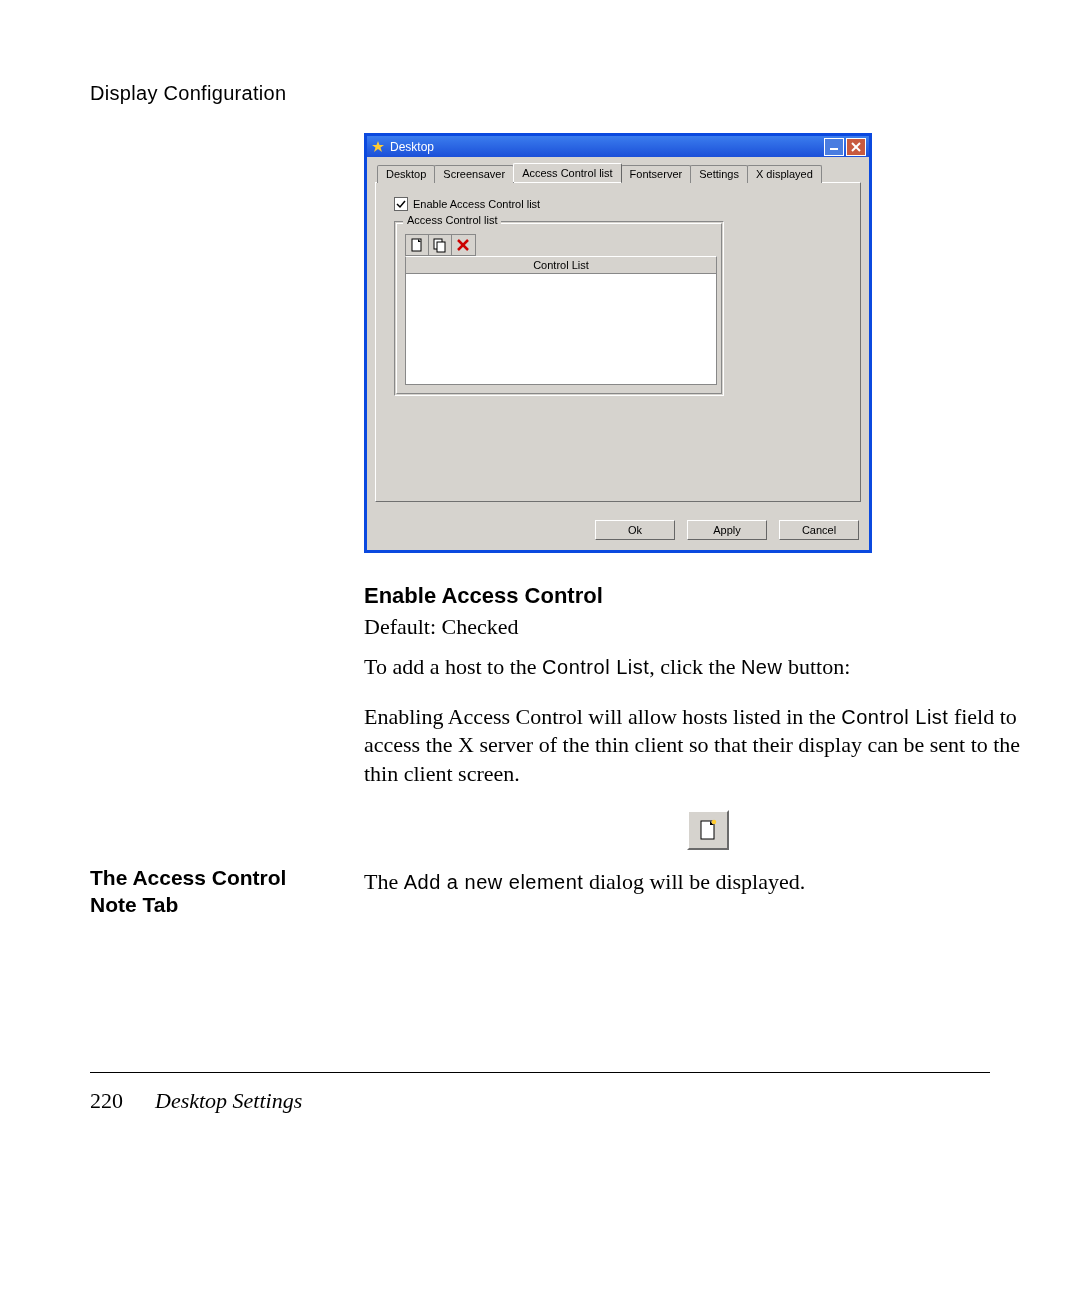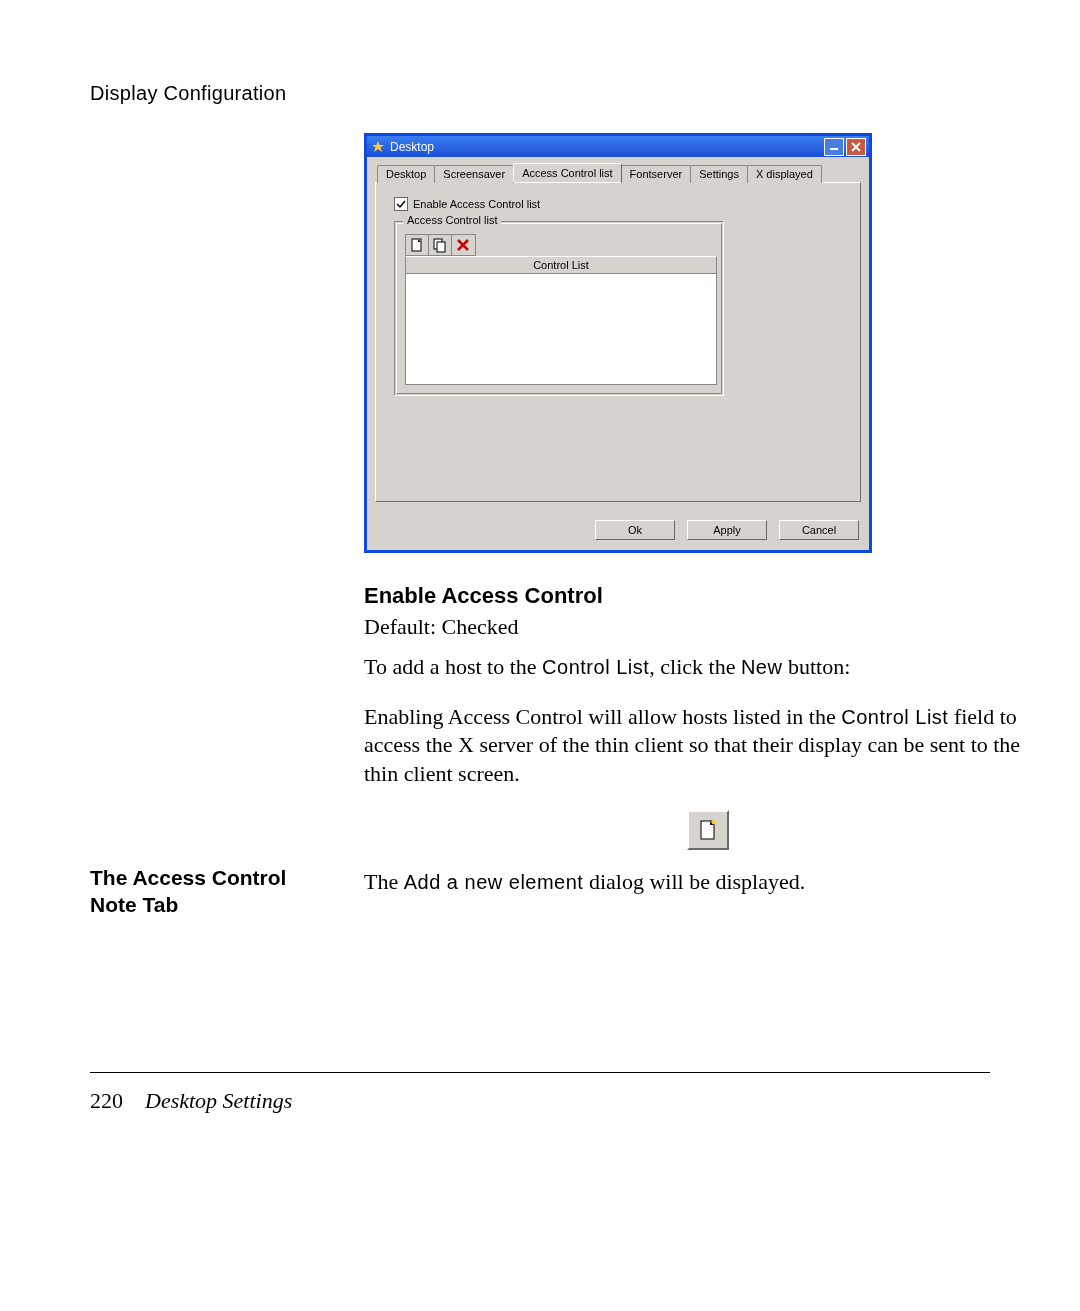--- a/index.html
+++ b/index.html
@@ -264,21 +264,21 @@
   }
   .footer {
     position: absolute;
     left: 90px;
     top: 1088px;
     font-style: italic;
     font-size: 22px;
   }
   .footer .pn {
     font-style: normal;
-    margin-right: 22px;
+    margin-right: 32px;
     text-align: right;
   }
 </style>
 </head>
 <body>
 
 <div class="page">
 
   <div class="running-head">Display Configuration</div>
 

